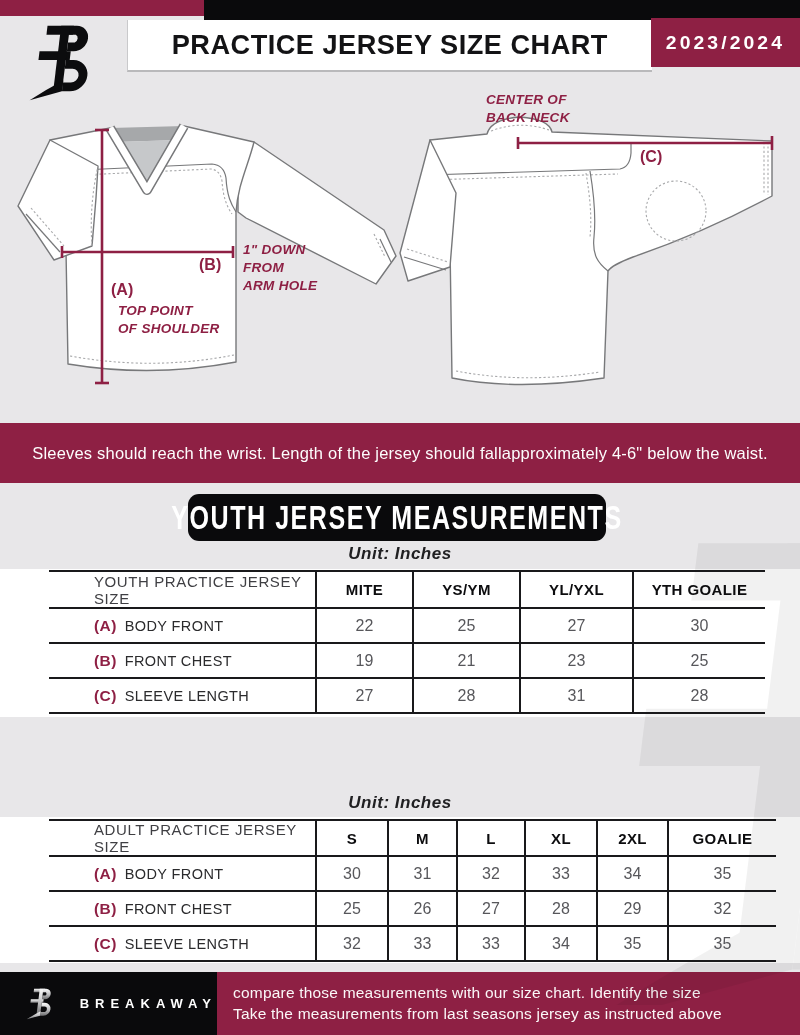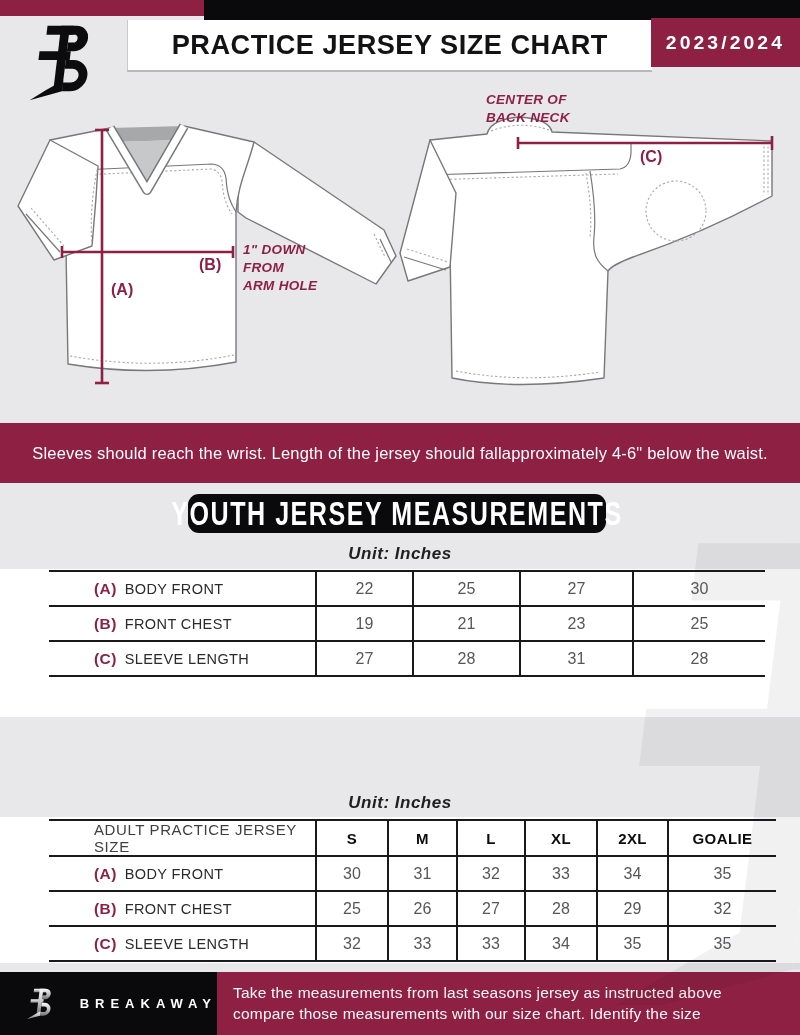--- a/index.html
+++ b/index.html
@@ -29,21 +29,21 @@
   .mnote span{display:block;}
   .jersey{position:absolute;}
   
   .note-band{
     position:absolute;left:0;top:423px;width:800px;height:60px;background:#8e2044;
     display:flex;flex-direction:row;align-items:center;justify-content:center;
   }
   .note-band span{display:block;color:#fdfdfd;font-size:16.5px;line-height:1.5;letter-spacing:.2px;text-align:center;}
   
   .banner{
-    position:absolute;left:188px;width:418px;height:39px;background:#0a0a0c;border-radius:11px;
+    position:absolute;left:188px;width:418px;height:47px;background:#0a0a0c;border-radius:11px;
     display:flex;align-items:center;justify-content:center;
   }
   .banner span{color:#ffffff;font-weight:700;font-size:33px;letter-spacing:2px;white-space:nowrap;transform:scaleX(.76);}
   .unit-line{position:absolute;left:0;width:800px;text-align:center;font-style:italic;font-weight:600;font-size:17px;color:#202022;letter-spacing:.5px;}
   
   .panel{position:absolute;left:0;width:800px;background:#ffffff;}
   
   table.size{position:absolute;border-collapse:collapse;table-layout:fixed;background:transparent;z-index:3;}
   table.size td{border-top:2px solid #19191b;border-bottom:2px solid #19191b;padding:0;vertical-align:middle;}
   table.size td.val{border-left:2px solid #19191b;text-align:center;color:#57575b;font-size:16px;}
@@ -159,20 +159,24 @@
     <path class="outline" d="M32,45 L2,158 L10,186 L52,172 L58,98 Z"></path>
     <path class="seam" d="M6,162 L48,175"></path>
     <path class="stitch" d="M9,154 L50,167"></path>
 
     <path class="maroon" d="M120,48 H374"></path>
     <path class="maroon" d="M120,42 V54"></path>
     <path class="maroon" d="M374,41 V55"></path>
   </svg>
 
   <div class="mlabel" style="left:111px;top:281px">(A)</div>
+  <div class="mnote" style="left:118px;top:302px">
+    <span>TOP POINT</span>
+    <span>OF SHOULDER</span>
+  </div>
   <div class="mlabel" style="left:199px;top:256px">(B)</div>
   <div class="mnote" style="left:243px;top:241px">
     <span>1" DOWN</span>
     <span>FROM</span>
     <span>ARM HOLE</span>
   </div>
   <div class="mnote" style="left:486px;top:91px">
     <span>CENTER OF</span>
     <span>BACK NECK</span>
   </div>
@@ -199,20 +203,27 @@
 
   <table class="size" style="left:49px;top:570px;width:716px">
     <colgroup>
         <col style="width:267px">
         <col style="width:97px">
         <col style="width:107px">
         <col style="width:113px">
         <col style="width:132px">
       </colgroup>
     <tbody>
+        <tr style="height:37px">
+      <td class="sizehead">YOUTH PRACTICE JERSEY SIZE</td>
+      <td class="colhead">MITE</td>
+      <td class="colhead">YS/YM</td>
+      <td class="colhead">YL/YXL</td>
+      <td class="colhead">YTH GOALIE</td>
+    </tr>
     <tr style="height:35px">
       <td class="rowlab"><b>(A)</b><span>BODY FRONT</span></td>
       <td class="val">22</td>
       <td class="val">25</td>
       <td class="val">27</td>
       <td class="val">30</td>
     </tr>
     <tr style="height:35px">
       <td class="rowlab"><b>(B)</b><span>FRONT CHEST</span></td>
       <td class="val">19</td>
@@ -282,17 +293,17 @@
   </tbody>
     </table>
 
   <div class="footer-black">
     <svg class="footer-logo" viewBox="0 0 64 88">
       <use href="#bw-logo" fill="url(#silver)"></use>
     </svg>
     <span class="footer-brand">BREAKAWAY</span>
   </div>
   <div class="footer-maroon">
+    <span>compare those measurements  with our size chart. Identify the size</span>
     <span>Take the measurements from last seasons jersey as instructed above</span>
-    <span>compare those measurements  with our size chart. Identify the size</span>
   </div>
 
 </div>
 
 </body></html>

